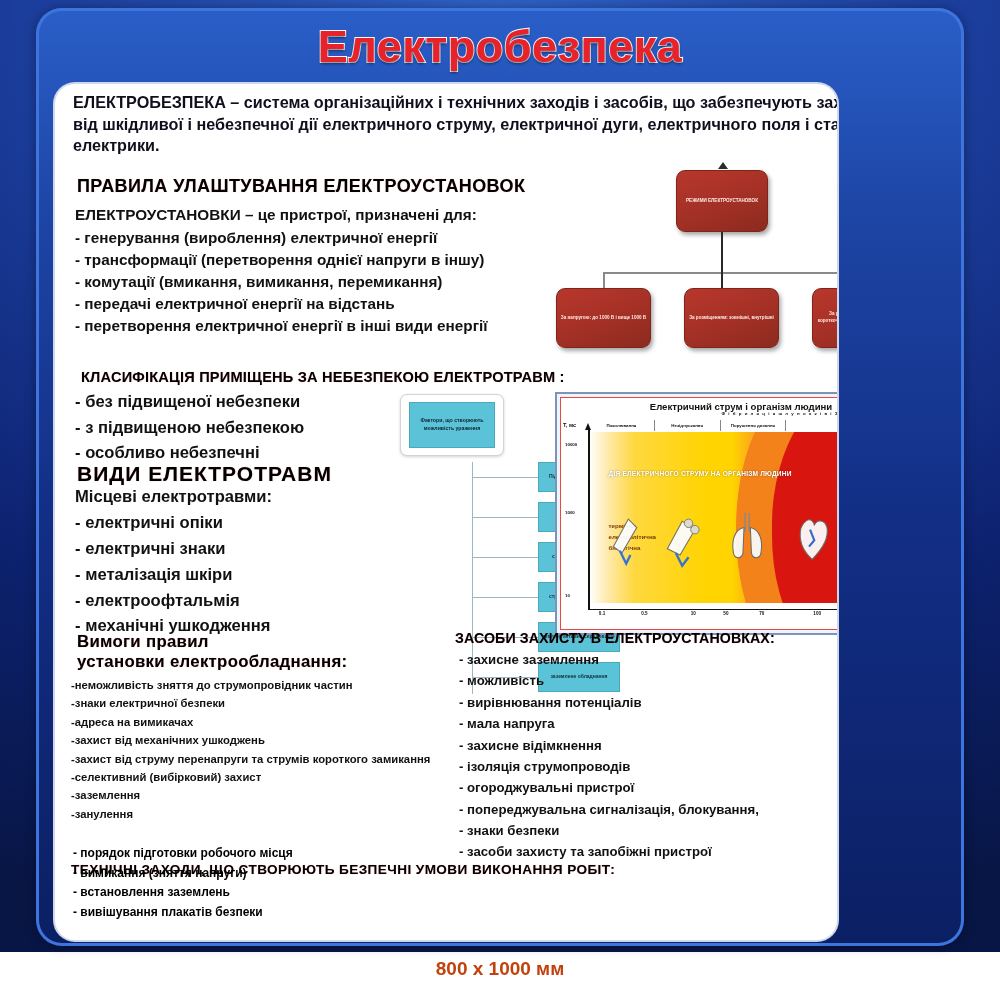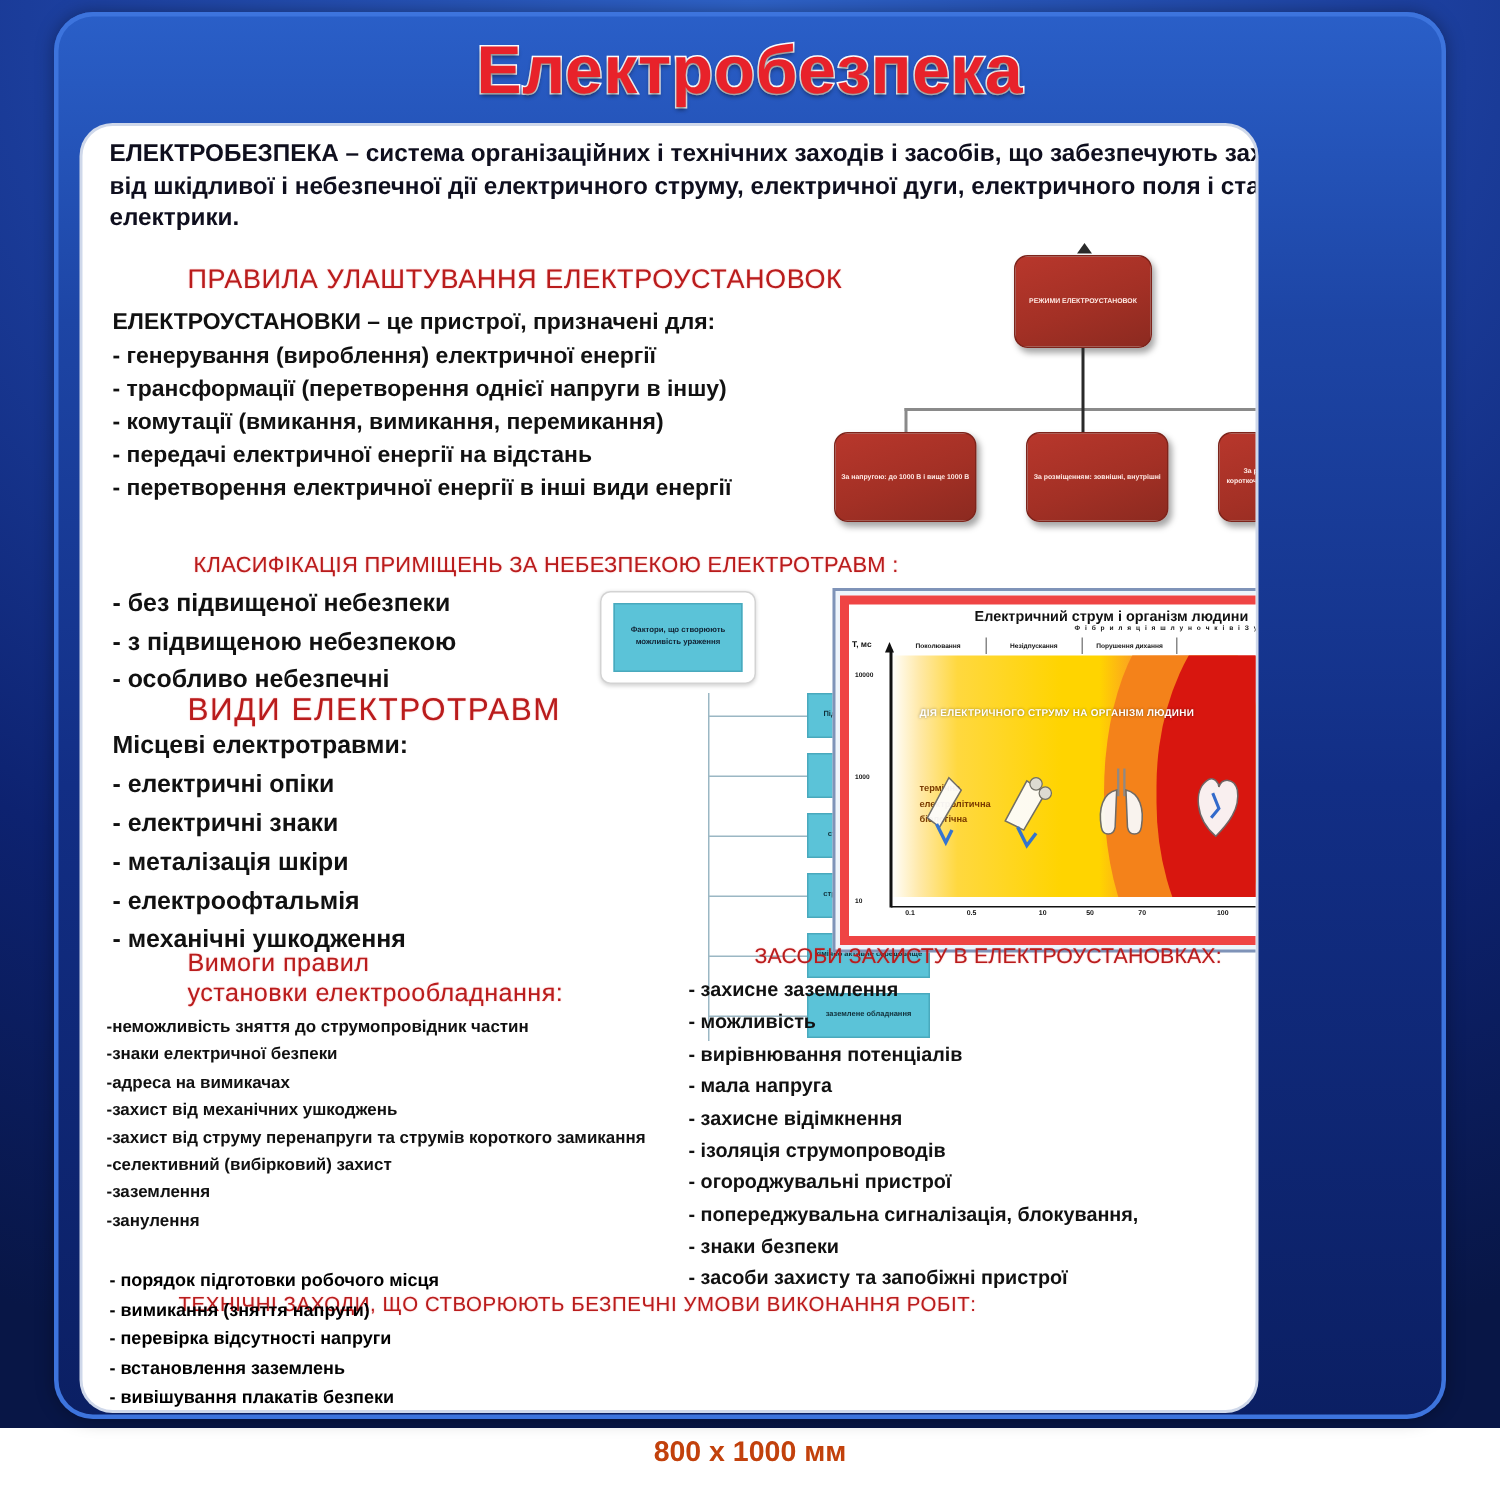--- a/index.html
+++ b/index.html
@@ -37,23 +37,22 @@
     position:absolute;left:55px;top:84px;width:782px;height:856px;
     background:#ffffff;border-radius:20px;
     box-shadow:0 0 0 2px #cfd8ea;
     overflow:hidden;
   }
   .intro{
     position:absolute;left:18px;top:8px;width:855px;
     font-size:16.2px;font-weight:bold;color:#0f0f1e;line-height:1.34;
   }
   .redhead{
-    color:#b91c1c;font-weight:normal;
+    color:#000000;font-weight:bold;
     text-shadow:0 0 1px rgba(236,28,36,.4);
-    margin-left:48px;
   }
   .h-rules{position:absolute;left:22px;top:92px;font-size:18px;letter-spacing:.4px;}
   .eu-block{position:absolute;left:20px;top:120px;width:470px;font-size:15.3px;font-weight:bold;color:#111;line-height:1.44;}
   .eu-block .lead{margin-bottom:1px;}
 
   
   .org{position:absolute;left:495px;top:82px;width:375px;height:195px;}
   .rbox{
     position:absolute;background:linear-gradient(160deg,#b8372c 0%,#a33025 55%,#8c2a20 100%);
     border-radius:9px;border:1px solid #7d241b;
@@ -97,21 +96,21 @@
     font-size:5px;font-weight:bold;color:#11303a;line-height:1.45;padding:2px;box-sizing:border-box;
   }
   .cyan-col .spine{position:absolute;left:2px;top:8px;width:1px;height:232px;background:#9bb7c4;}
   .cyan-col .leg{position:absolute;left:2px;width:66px;height:1px;background:#9bb7c4;}
 
   
   .chart{
     position:absolute;left:500px;top:308px;width:372px;height:243px;
     background:#eef4fb;border:2px solid #7f93b8;box-sizing:border-box;padding:3px;
   }
-  .chart-in{position:relative;width:100%;height:100%;background:#ffffff;border:6px solid #ef4444;box-sizing:border-box;}
+  .chart-in{position:relative;width:100%;height:100%;background:#ffffff;border:1px solid #ef4444;box-sizing:border-box;}
   .chart-title{position:absolute;left:0;right:0;top:3px;text-align:center;font-size:9.6px;font-weight:bold;color:#111;}
   .chart-hdr{position:absolute;left:28px;right:4px;top:22px;height:11px;display:flex;font-size:4.4px;font-weight:bold;color:#111;}
   .chart-hdr div{flex:1;text-align:center;border-right:1px solid #888;padding-top:3px;}
   .chart-hdr div:last-child{border-right:none;}
   .fibr{position:absolute;right:28px;top:13px;font-size:4.4px;font-weight:bold;color:#111;letter-spacing:1px;}
   .plot{position:absolute;left:28px;top:34px;right:6px;bottom:26px;overflow:hidden;
     background:linear-gradient(90deg,#ffffff 0%,#ffe9a8 6%,#ffd83f 14%,#ffd400 36%,#ffd400 44%,#fb9a25 52%,#f47a18 60%,#e02217 70%,#d4160f 100%);}
   .blob1{position:absolute;left:45%;top:-18%;width:34%;height:150%;border-radius:50%;background:#f4821a;}
   .blob2{position:absolute;left:56%;top:-30%;width:60%;height:175%;border-radius:48%;background:#d8160f;}
   .plot-label{position:absolute;left:6%;top:22%;font-size:6.6px;font-weight:bold;color:#ffffff;text-shadow:0 0 2px rgba(0,0,0,.45);letter-spacing:.2px;z-index:4;white-space:nowrap;}
@@ -312,21 +311,20 @@
       <div>- огороджувальні пристрої</div>
       <div>- попереджувальна сигналізація, блокування,</div>
       <div>- знаки безпеки</div>
       <div>- засоби захисту та запобіжні пристрої</div>
     </div>
 
     <div class="redhead h-tech">ТЕХНІЧНІ  ЗАХОДИ,  ЩО  СТВОРЮЮТЬ  БЕЗПЕЧНІ   УМОВИ ВИКОНАННЯ    РОБІТ:</div>
     <div class="tech-list">
       <div>- порядок підготовки робочого місця</div>
       <div>- вимикання (зняття напруги)</div>
-      <div>- перевірка відсутності напруги</div>
       <div>- встановлення заземлень</div>
       <div>- вивішування плакатів безпеки</div>
 
     </div>
 
   </div>
 </div>
 
 <div class="footer">800 x 1000 мм</div>
 

